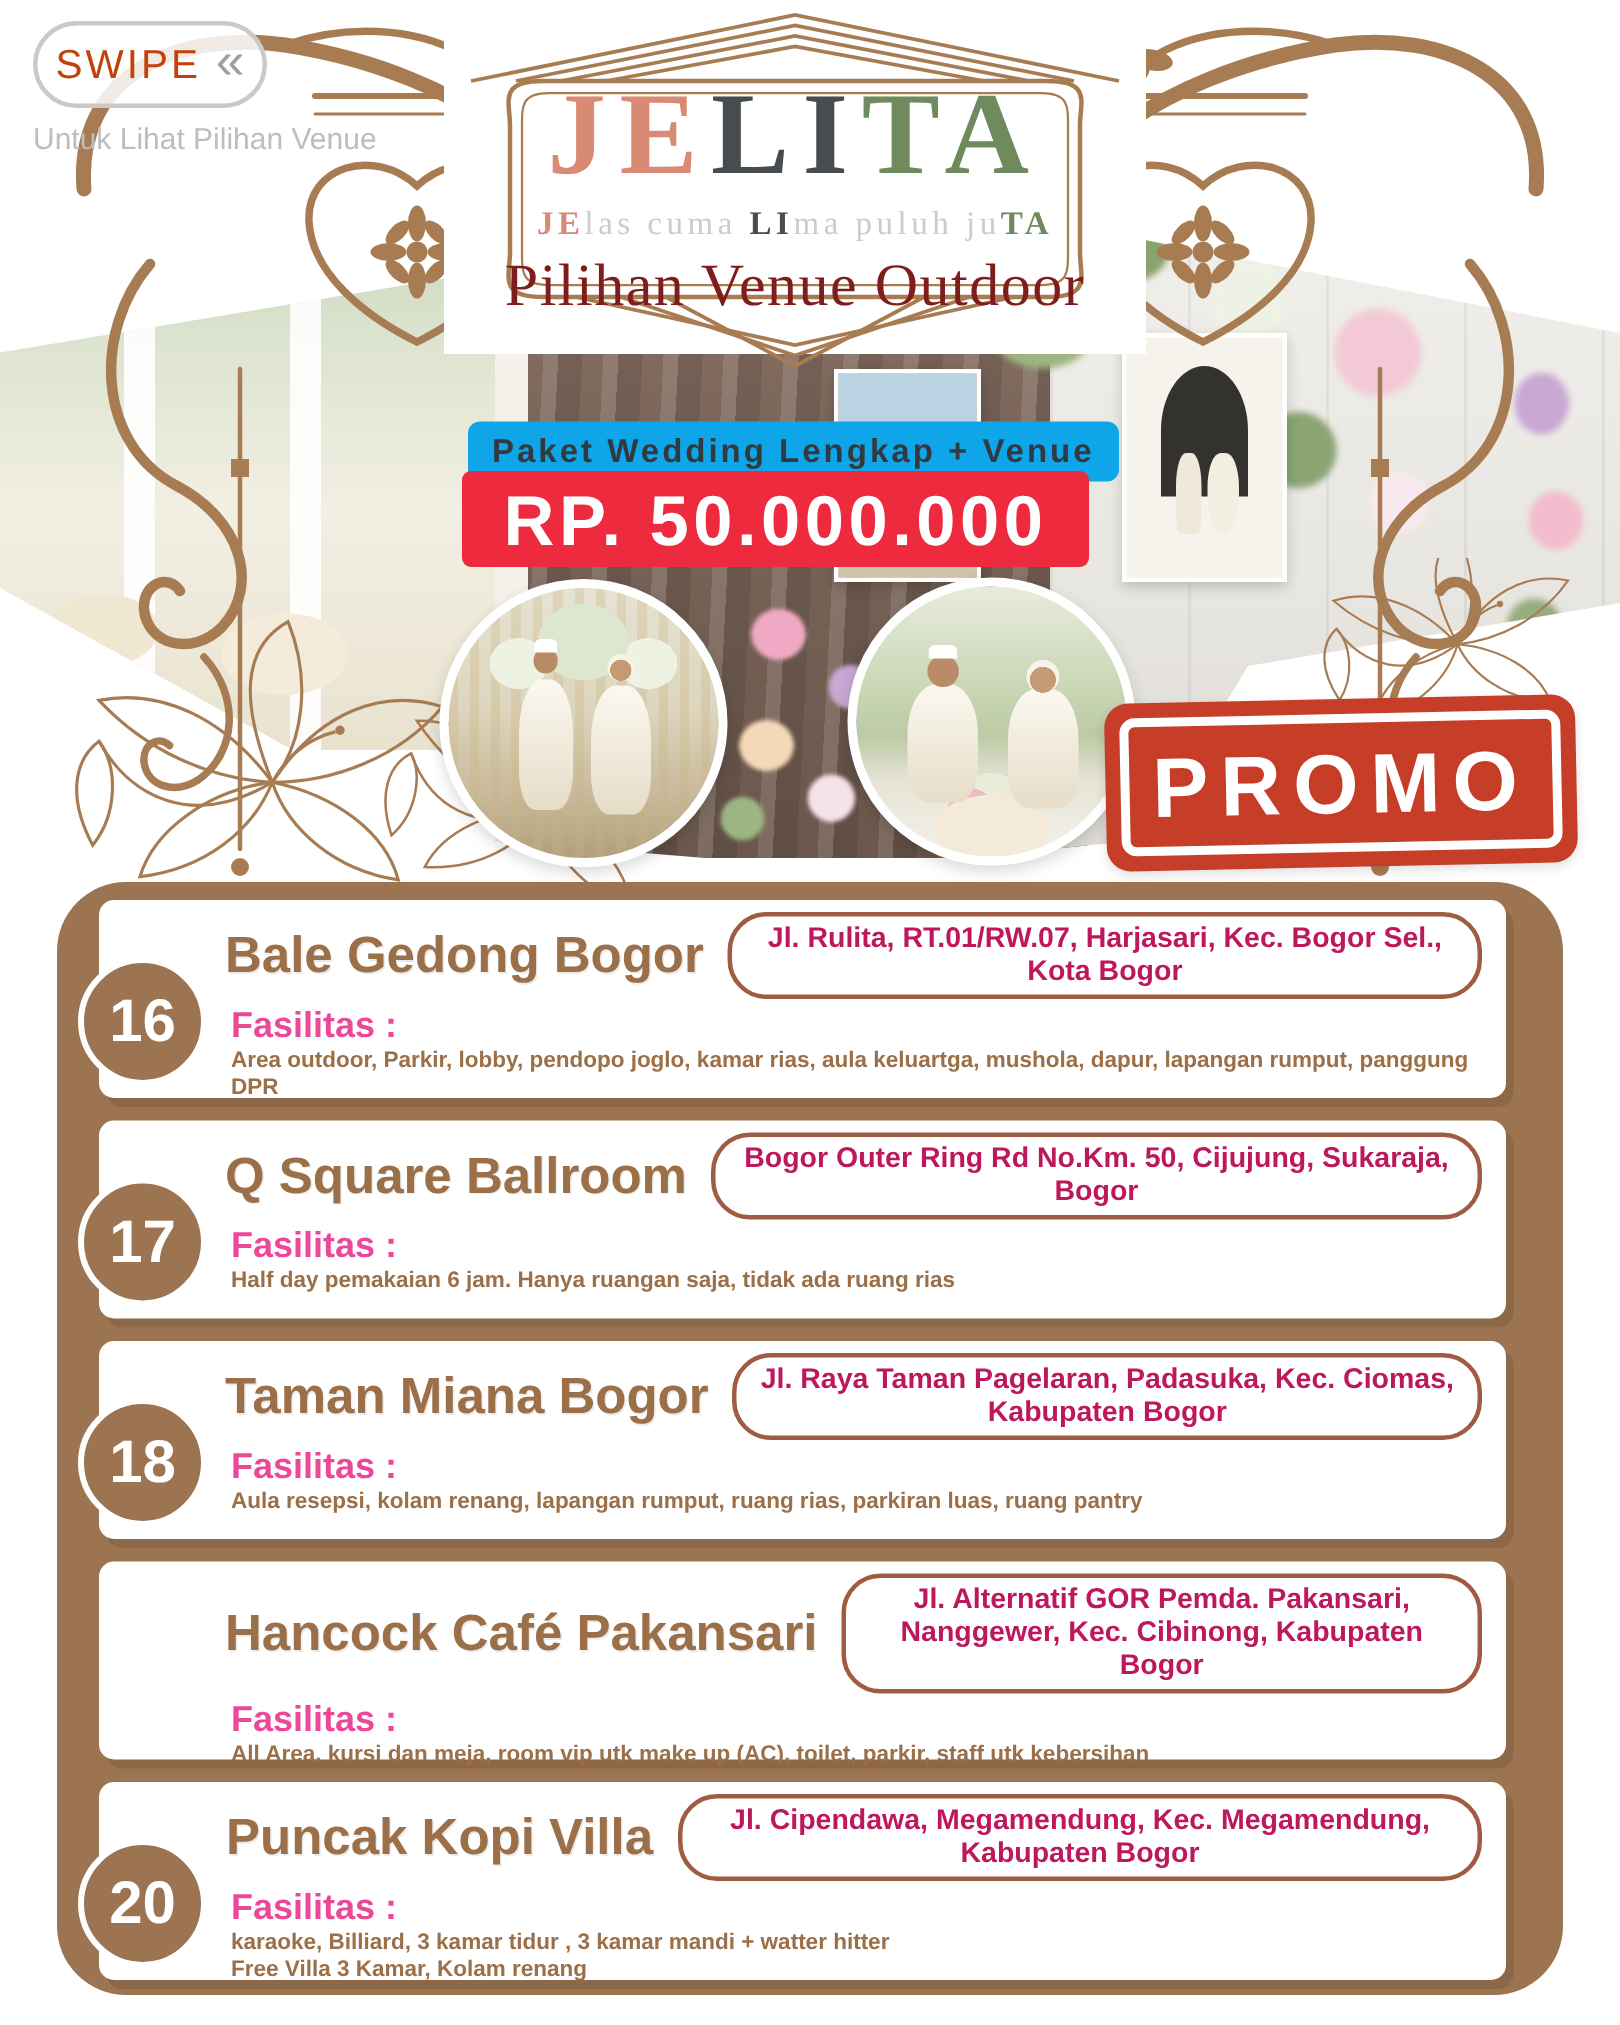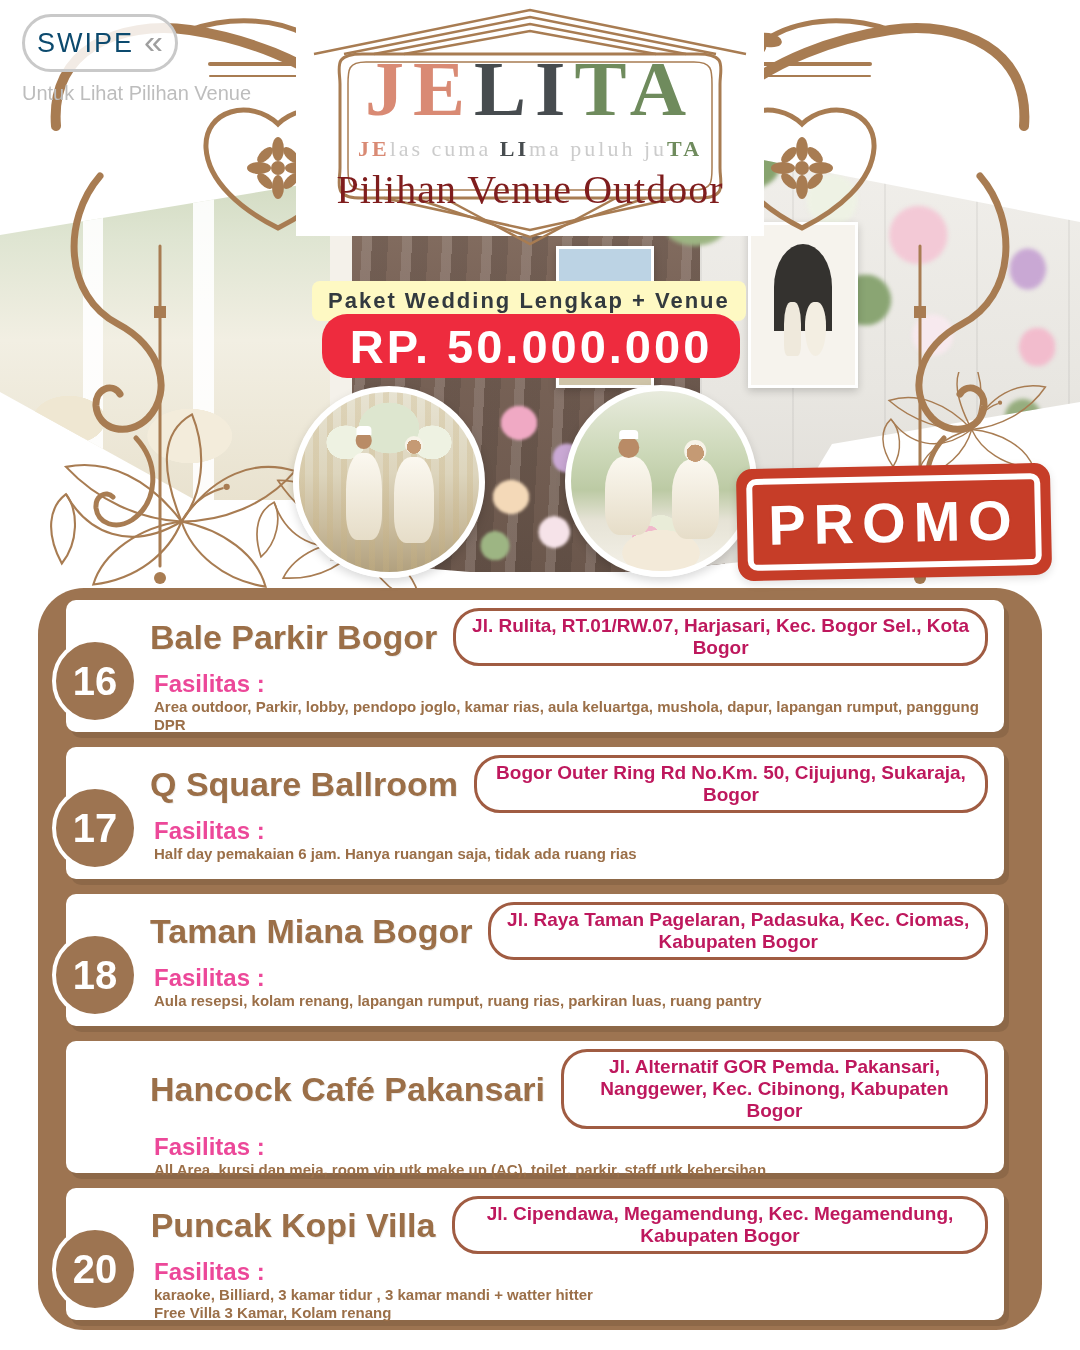--- a/index.html
+++ b/index.html
@@ -9,21 +9,21 @@
 
   
   .orn{position:absolute;z-index:2;pointer-events:none;}
   .orn-left{left:40px;top:6px;width:420px;height:620px;}
   .orn-right{left:620px;top:6px;width:420px;height:620px;transform:scaleX(-1);}
 
   
   .swipe-wrap{position:absolute;left:22px;top:14px;z-index:6;}
   .swipe-pill{display:flex;align-items:center;gap:10px;width:156px;height:58px;border:3px solid #c9c9c9;
               border-radius:30px;background:rgba(255,255,255,0.85);justify-content:center;cursor:pointer;}
-  .swipe-label{font-size:27px;color:#0c4a6e;letter-spacing:2px;}
+  .swipe-label{font-size:27px;color:#c2410c;letter-spacing:2px;}
   .swipe-arrows{font-size:34px;color:#9f9f9f;line-height:1;margin-top:-4px;}
   .swipe-caption{margin-top:10px;font-size:20px;color:#bdbdbd;text-align:center;}
 
   
   .photo-band{position:absolute;left:0;top:0;width:1080px;height:600px;z-index:1;
     clip-path:polygon(0px 235px,620px 132px,1080px 222px,1080px 402px,832px 444px,762px 560px,640px 572px,470px 572px,300px 558px,0px 392px);}
   .pb{position:absolute;}
   .pb-venue{left:0;top:100px;width:345px;height:400px;background:
       radial-gradient(60px 40px at 20% 80%, #efe7d2 60%, rgba(0,0,0,0) 61%),
       radial-gradient(70px 45px at 55% 84%, #f3ecdb 60%, rgba(0,0,0,0) 61%),
@@ -68,24 +68,24 @@
   
   .badge{position:absolute;left:296px;top:4px;width:468px;height:232px;background:#ffffff;z-index:3;}
   .badge svg.frame{position:absolute;left:0;top:0;overflow:visible;}
   .badge-content{position:relative;z-index:2;}
   .jelita{margin-top:46px;text-align:center;font-family:"Liberation Serif",serif;font-weight:700;
           font-size:78px;letter-spacing:9px;line-height:1;}
   .jelita-sub{text-align:center;font-family:"Liberation Serif",serif;font-size:22px;letter-spacing:3px;margin-top:8px;}
   .tagline{text-align:center;font-family:"Liberation Serif",serif;font-size:40px;color:#7f1d1d;margin-top:4px;letter-spacing:1px;}
 
   
-  .pkg-label{position:absolute;left:312px;top:281px;z-index:4;background:#fef9c3;color:#333a3f;
+  .pkg-label{position:absolute;left:312px;top:281px;z-index:4;background:#0ea5e9;color:#333a3f;
              font-weight:700;font-size:22px;letter-spacing:2px;padding:7px 16px;border-radius:8px;}
   .price{position:absolute;left:308px;top:314px;width:418px;height:64px;z-index:4;background:#ee2b3e;color:#ffffff;
-         font-weight:700;font-size:47px;letter-spacing:3px;border-radius:25px;display:flex;align-items:center;justify-content:center;margin-left:14px;}
+         font-weight:700;font-size:47px;letter-spacing:3px;border-radius:6px;display:flex;align-items:center;justify-content:center;}
 
   
   .circle{position:absolute;width:192px;height:192px;border-radius:50%;border:6px solid #ffffff;z-index:3;
           box-shadow:0 4px 10px rgba(0,0,0,0.15);overflow:hidden;}
   .circle1{left:293px;top:386px;background:
       radial-gradient(50px 42px at 50% 20%, #dde6cf 60%, rgba(0,0,0,0) 61%),
       radial-gradient(32px 28px at 26% 28%, #eef2e2 60%, rgba(0,0,0,0) 61%),
       radial-gradient(32px 28px at 74% 28%, #eef2e2 60%, rgba(0,0,0,0) 61%),
       repeating-linear-gradient(90deg, rgba(201,178,128,0.30) 0 6px, rgba(0,0,0,0) 6px 14px),
       linear-gradient(180deg,#e7e3d2 0%,#ddd5bd 45%,#c9bb9c 75%,#b1a07e 100%);}
@@ -262,21 +262,21 @@
   </div>
 
   <div class="panel">
     <div class="venue-list">
     <div class="venue-wrap">
       <div class="num-badge">
         <span>16</span>
       </div>
       <div class="venue-card">
         <div class="card-top">
-          <div class="venue-name">Bale Parkir Bogor</div>
+          <div class="venue-name">Bale Gedong Bogor</div>
           <div class="address-pill">Jl. Rulita, RT.01/RW.07, Harjasari, Kec. Bogor Sel., Kota Bogor</div>
         </div>
         <div class="fas-label">Fasilitas :</div>
         <div class="fas-text">Area outdoor, Parkir, lobby, pendopo joglo, kamar rias, aula keluartga, mushola, dapur, lapangan rumput, panggung DPR</div>
       </div>
     </div>
 
     <div class="venue-wrap">
       <div class="num-badge">
         <span>17</span>

